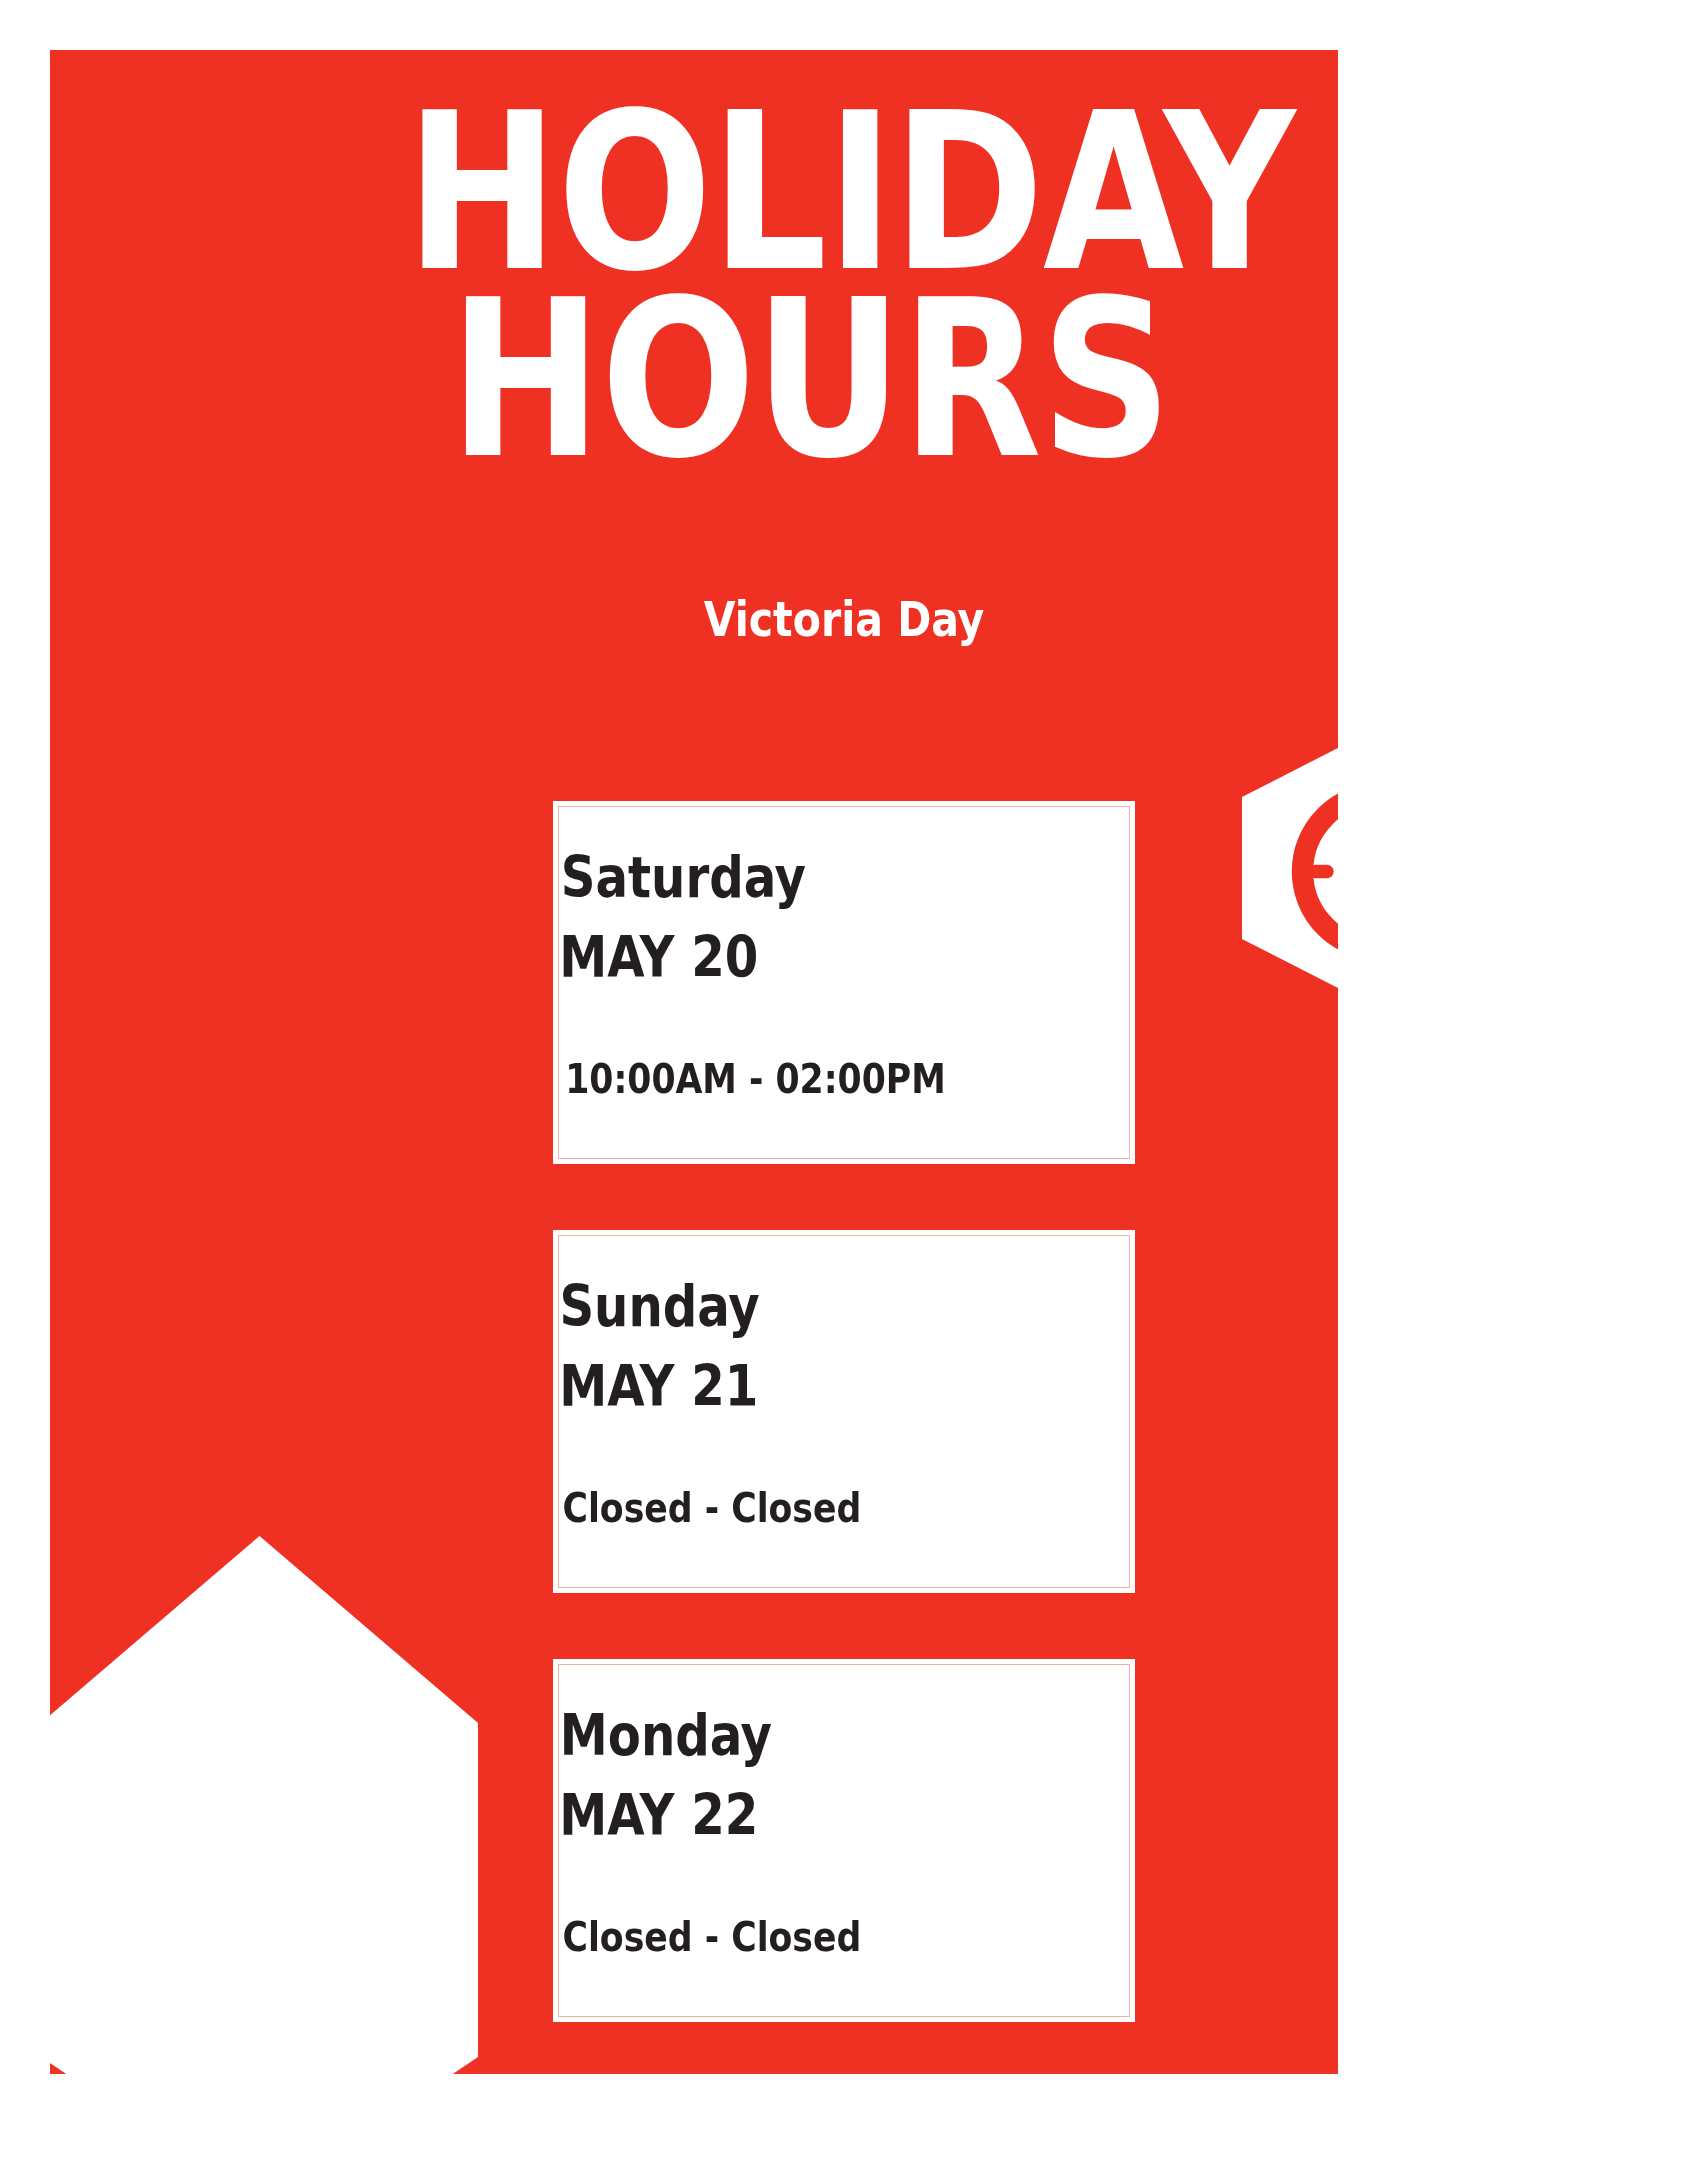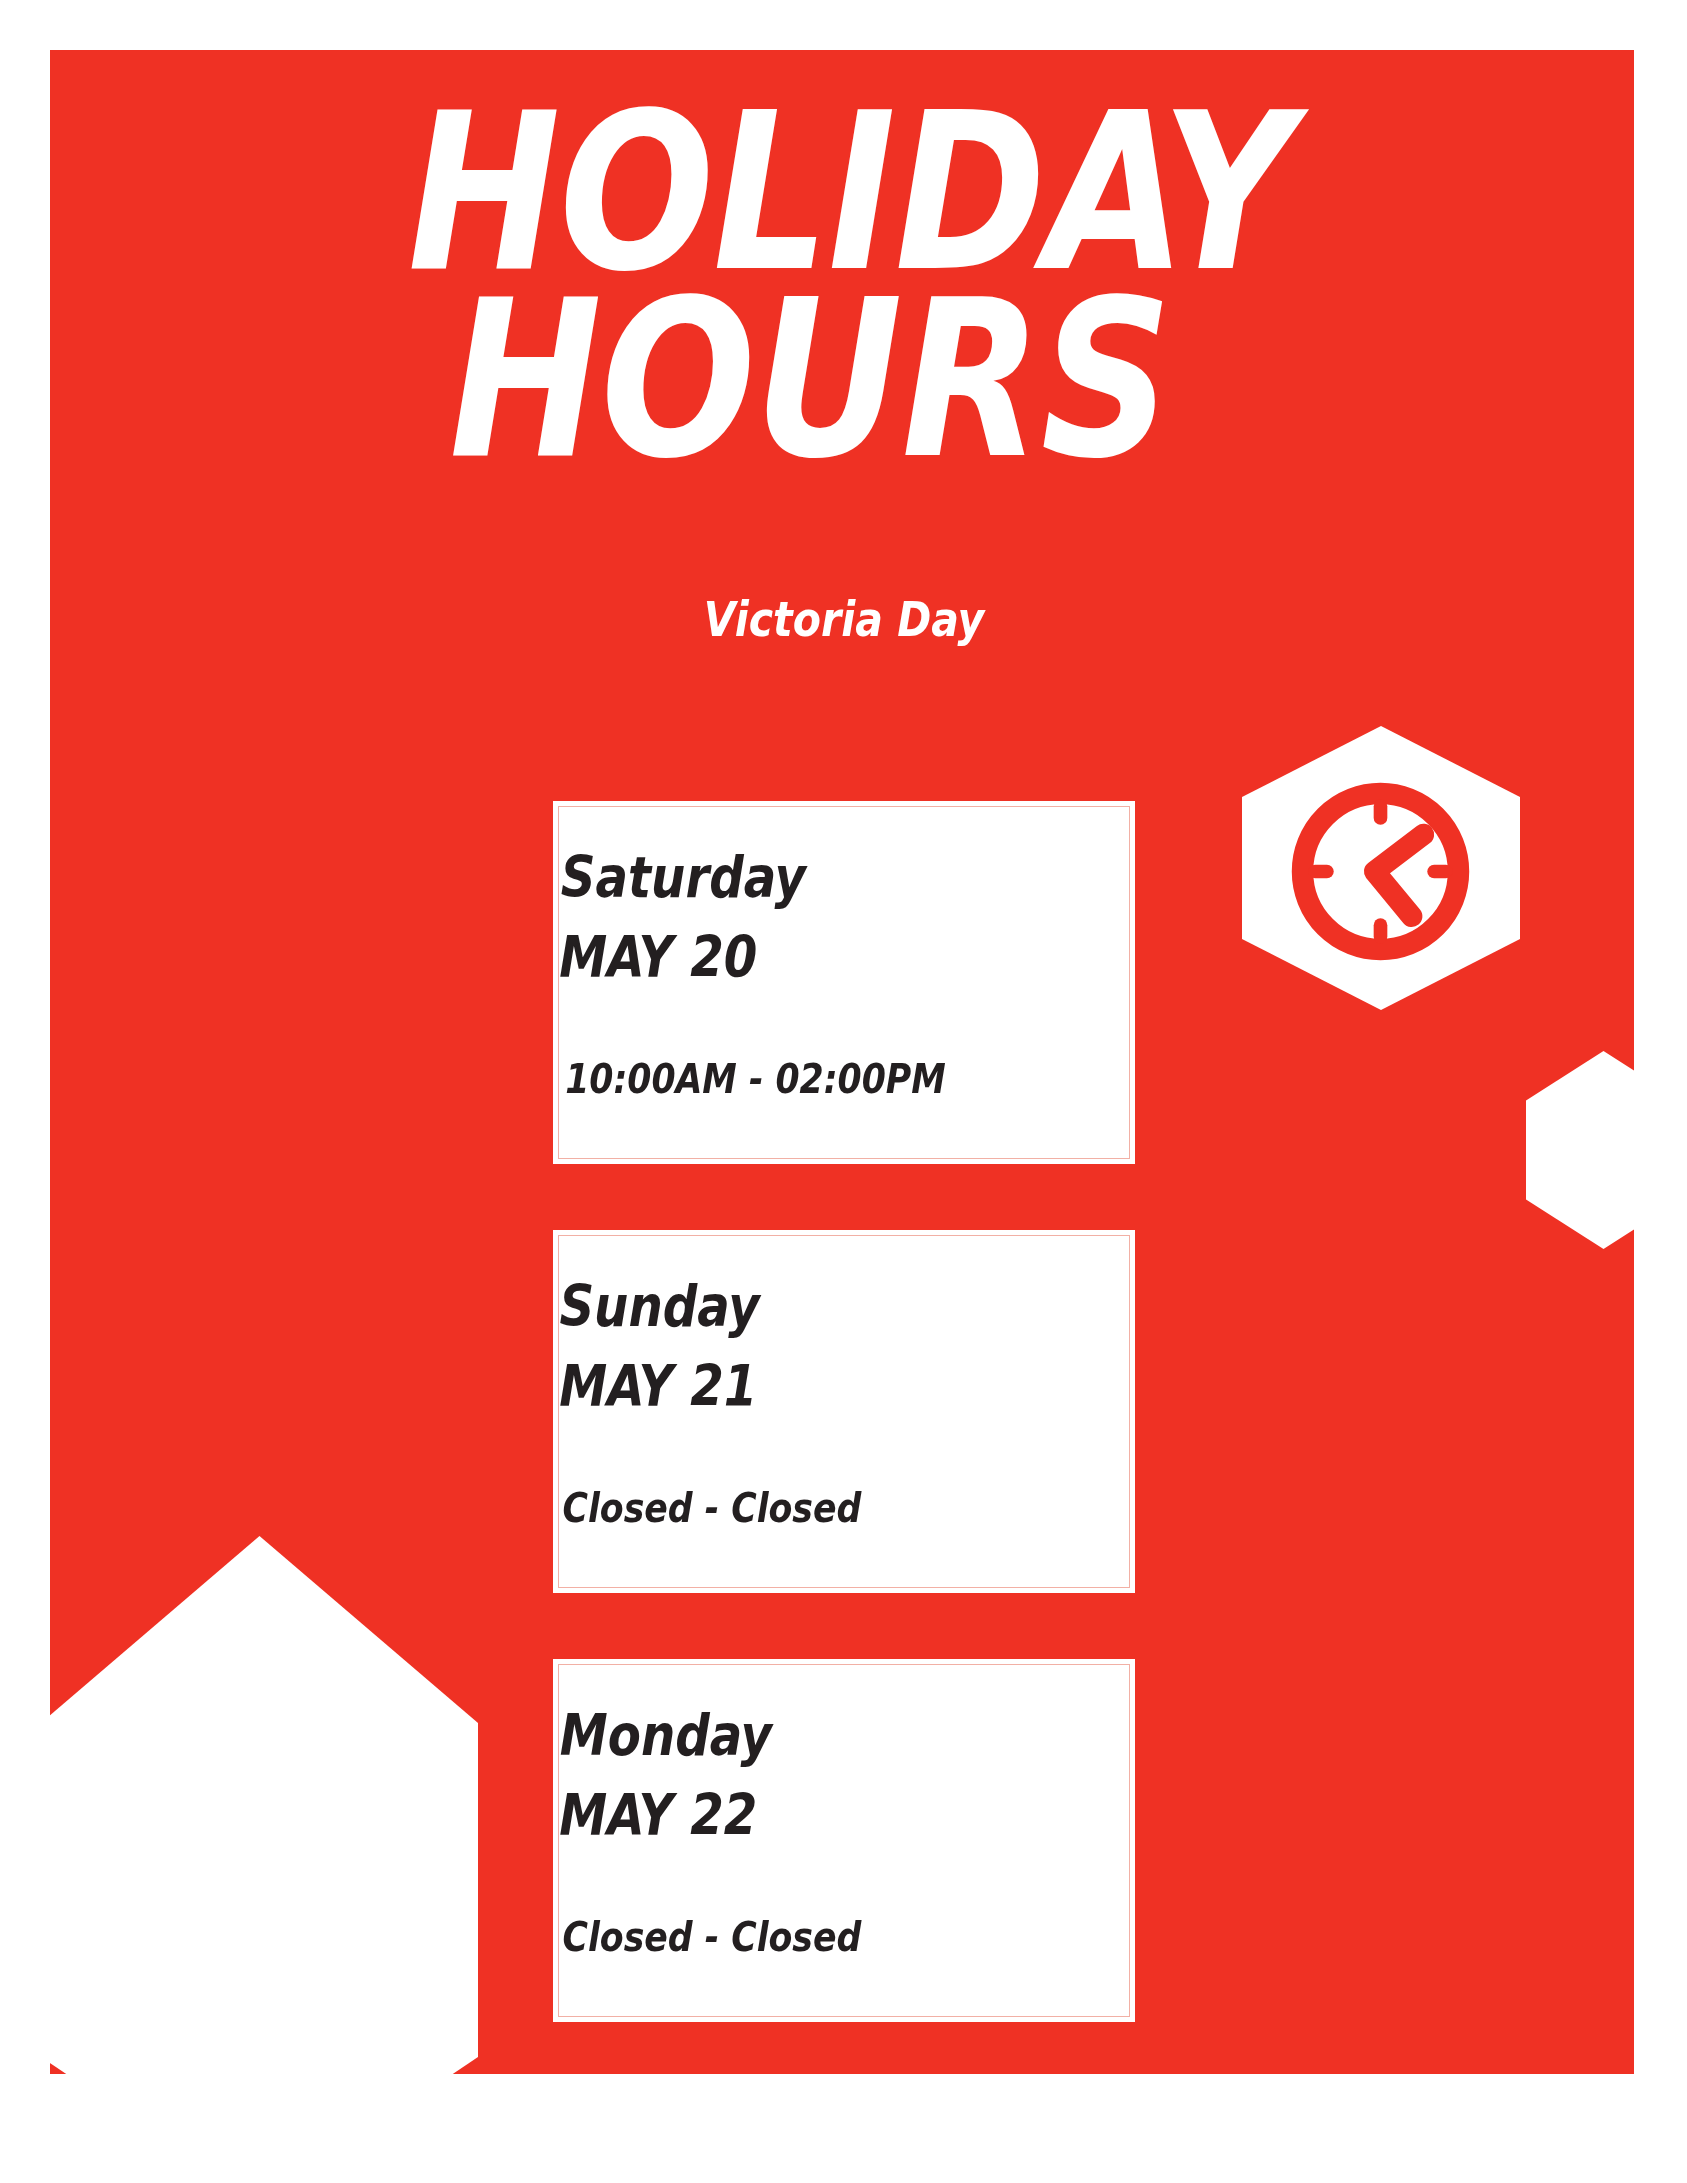--- a/index.html
+++ b/index.html
@@ -4,24 +4,23 @@
 <style>
   html,body{margin:0;padding:0;}
   body{
     width:1687px;height:2183px;
     background:#ffffff;
     font-family:"Liberation Sans", sans-serif;
     overflow:hidden;
   }
   #poster{
     position:relative;
-    width:1634px;height:2183px;
+    width:1338px;height:2183px;
     background:#ffffff;
     overflow:hidden;
-    font-style:italic;
   }
   
   #red-panel{
     position:absolute;
     left:50px;top:50px;
     width:1588px;height:2024px;
     background:#ef3124;
   }
   
   #title-block{

